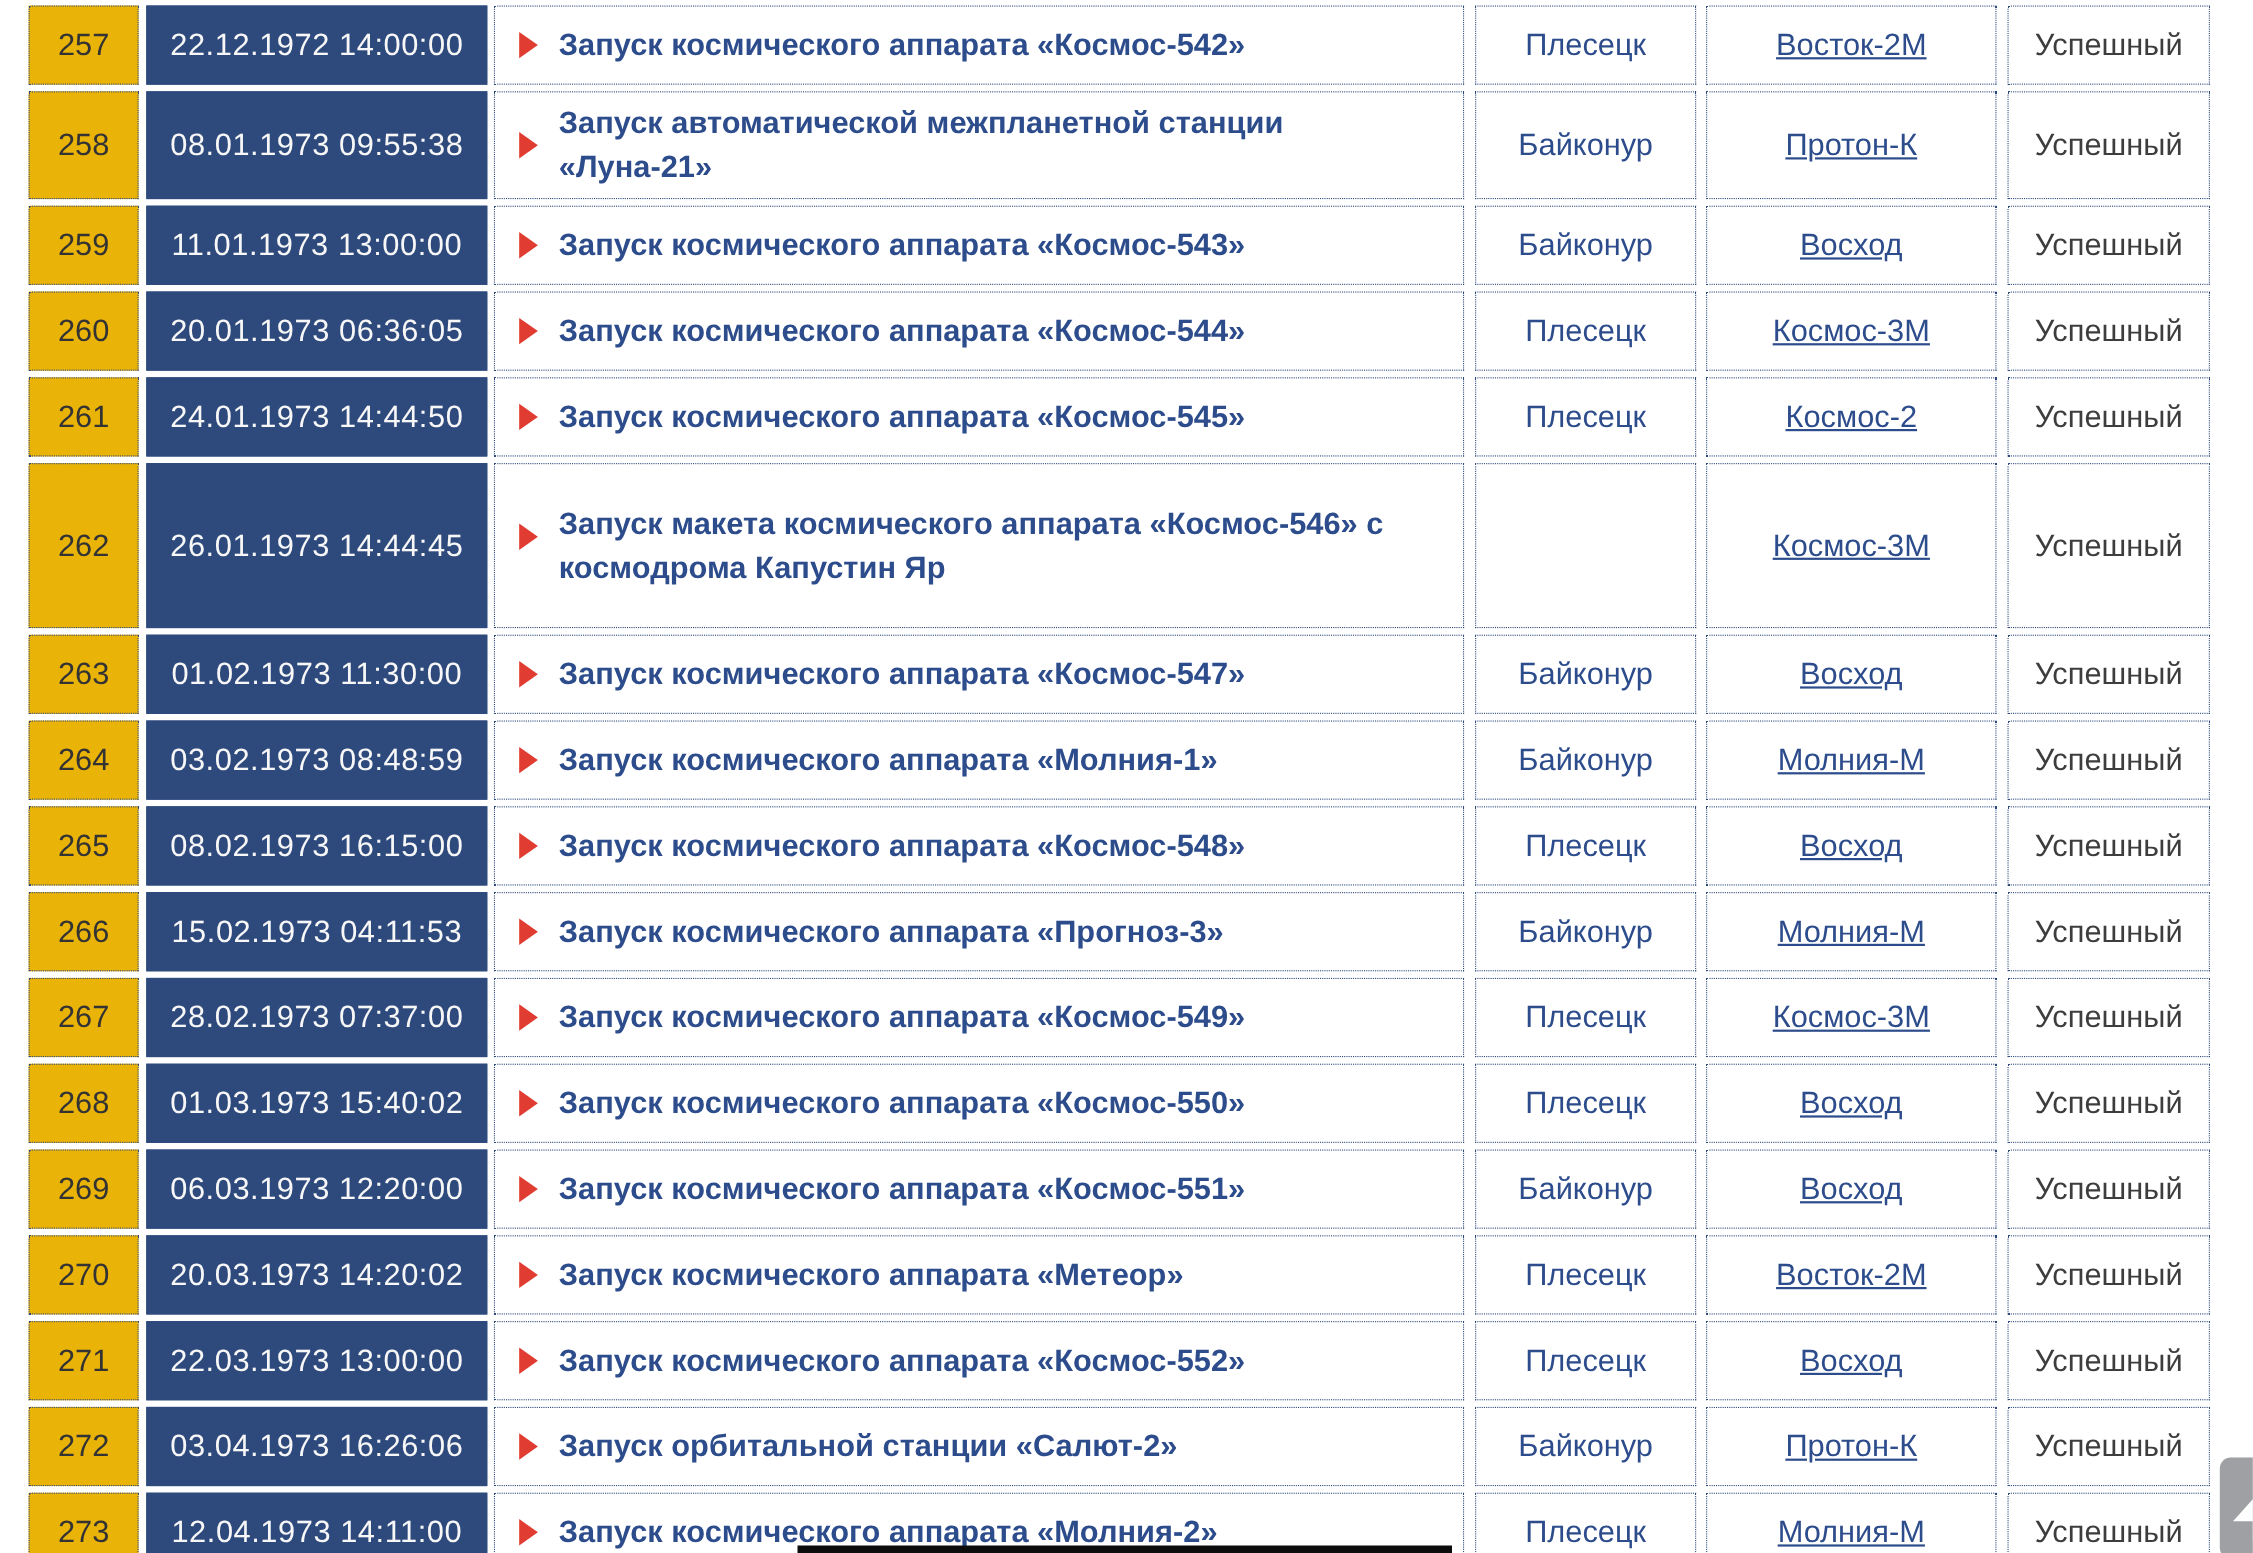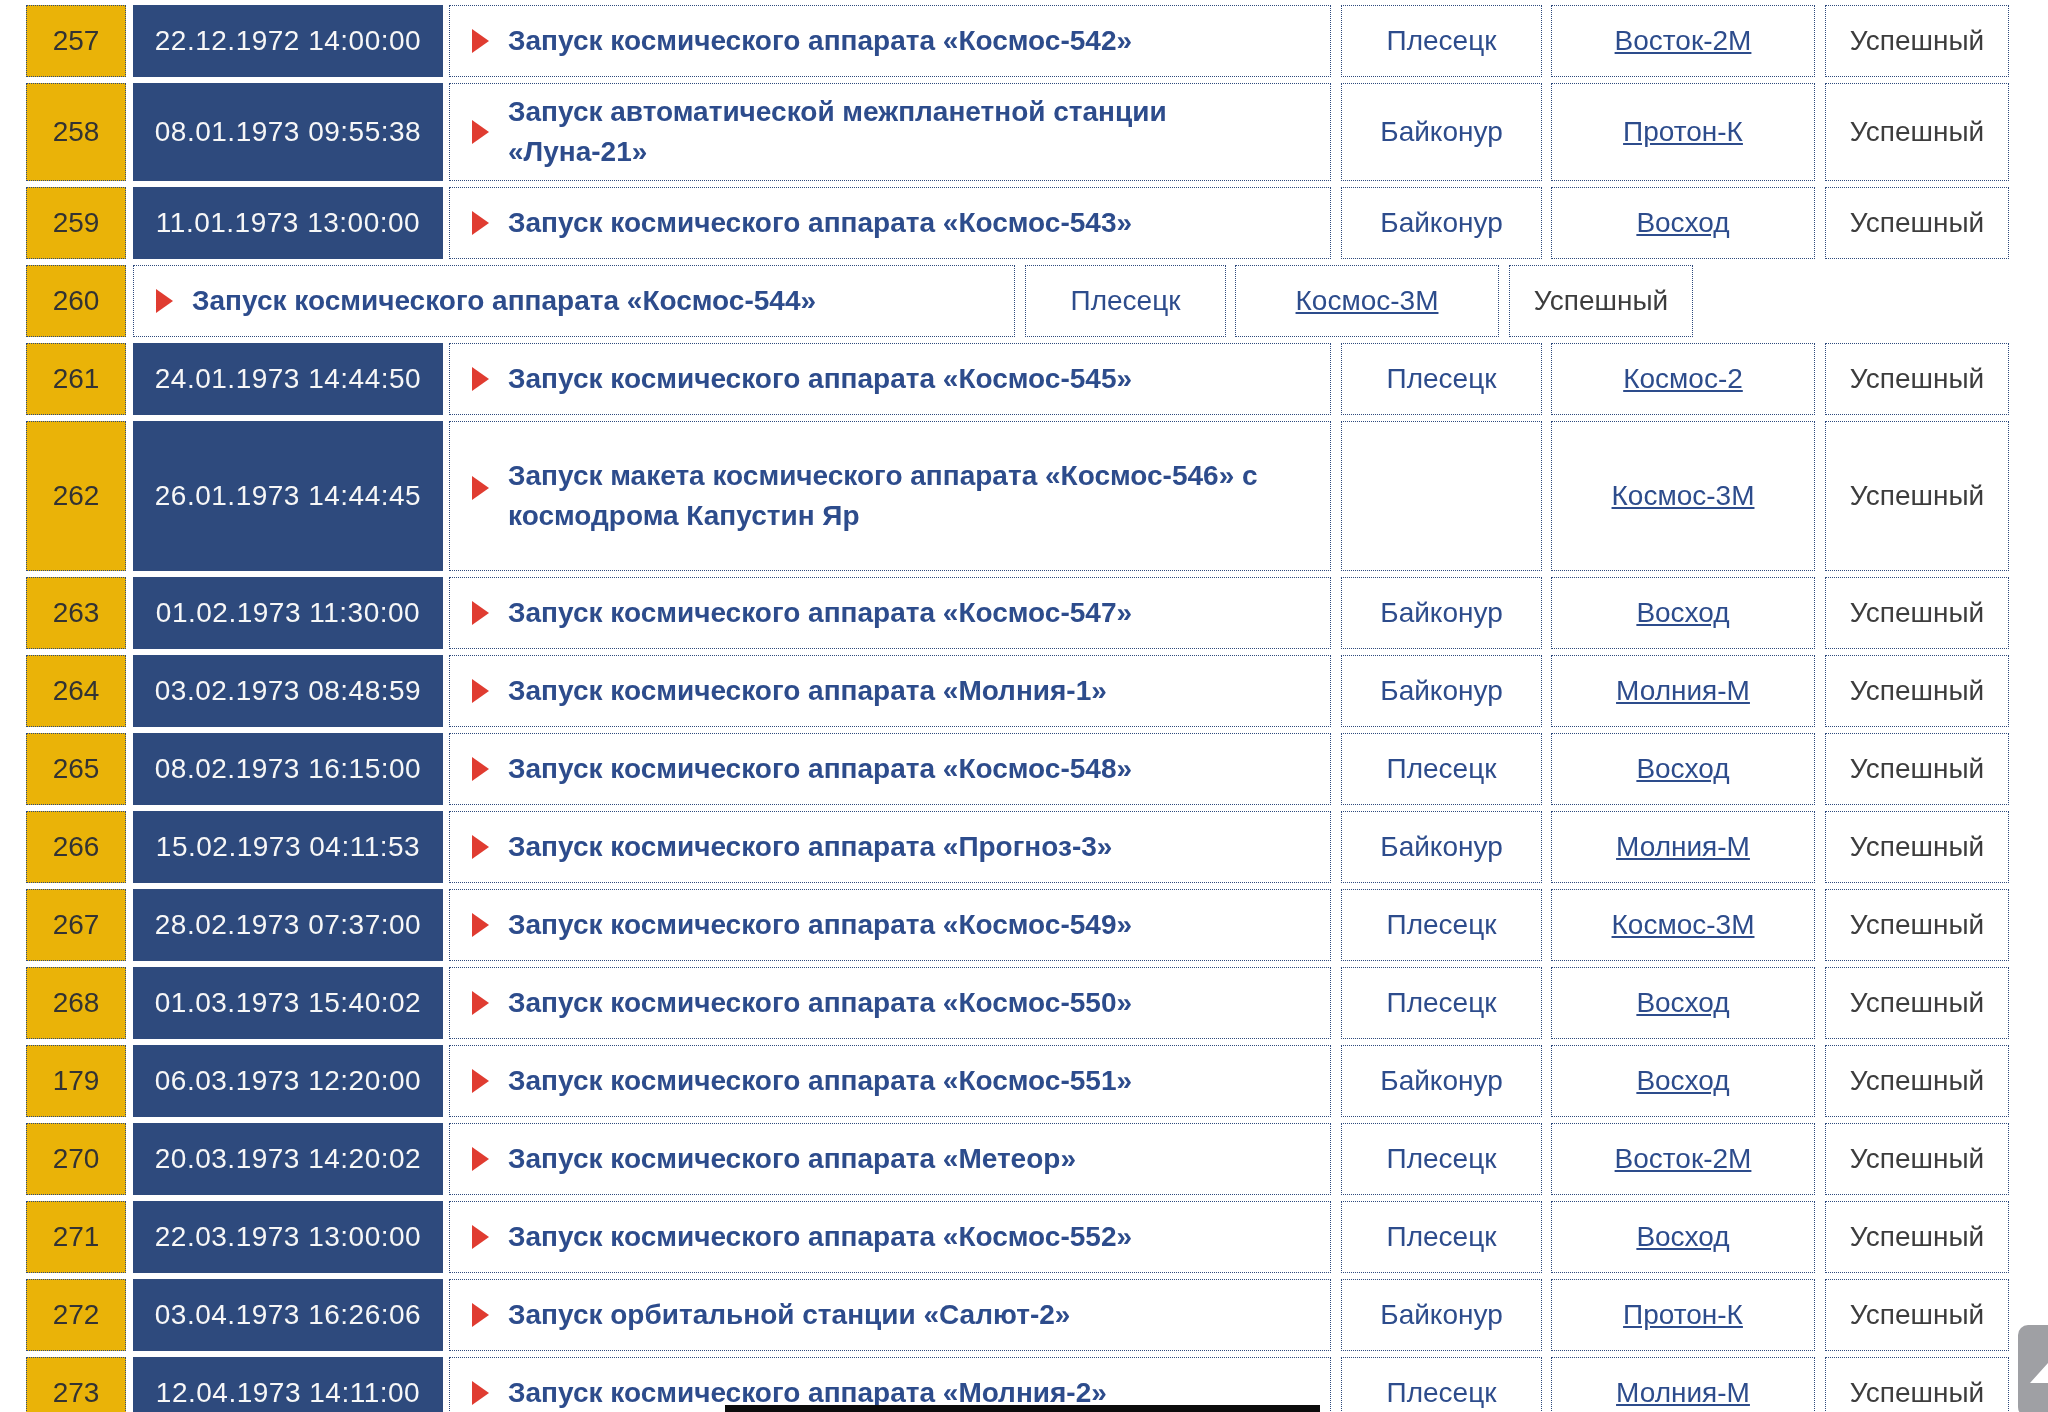--- a/index.html
+++ b/index.html
@@ -90,20 +90,21 @@
       <span class="arrow"></span>
       <span class="desc-text">Запуск космического аппарата «Космос-543»</span>
     </div>
     <div class="cell cell--site">Байконур</div>
     <div class="cell cell--rocket">Восход</div>
     <div class="cell cell--status">Успешный</div>
   </div>
 
   <div class="row">
     <div class="cell cell--num">260</div>
+    <div class="cell cell--date">20.01.1973 06:36:05</div>
     <div class="cell cell--desc">
       <span class="arrow"></span>
       <span class="desc-text">Запуск космического аппарата «Космос-544»</span>
     </div>
     <div class="cell cell--site">Плесецк</div>
     <div class="cell cell--rocket">Космос-3М</div>
     <div class="cell cell--status">Успешный</div>
   </div>
 
   <div class="row">
@@ -196,21 +197,21 @@
     <div class="cell cell--desc">
       <span class="arrow"></span>
       <span class="desc-text">Запуск космического аппарата «Космос-550»</span>
     </div>
     <div class="cell cell--site">Плесецк</div>
     <div class="cell cell--rocket">Восход</div>
     <div class="cell cell--status">Успешный</div>
   </div>
 
   <div class="row">
-    <div class="cell cell--num">179</div>
+    <div class="cell cell--num">269</div>
     <div class="cell cell--date">06.03.1973 12:20:00</div>
     <div class="cell cell--desc">
       <span class="arrow"></span>
       <span class="desc-text">Запуск космического аппарата «Космос-551»</span>
     </div>
     <div class="cell cell--site">Байконур</div>
     <div class="cell cell--rocket">Восход</div>
     <div class="cell cell--status">Успешный</div>
   </div>
 

